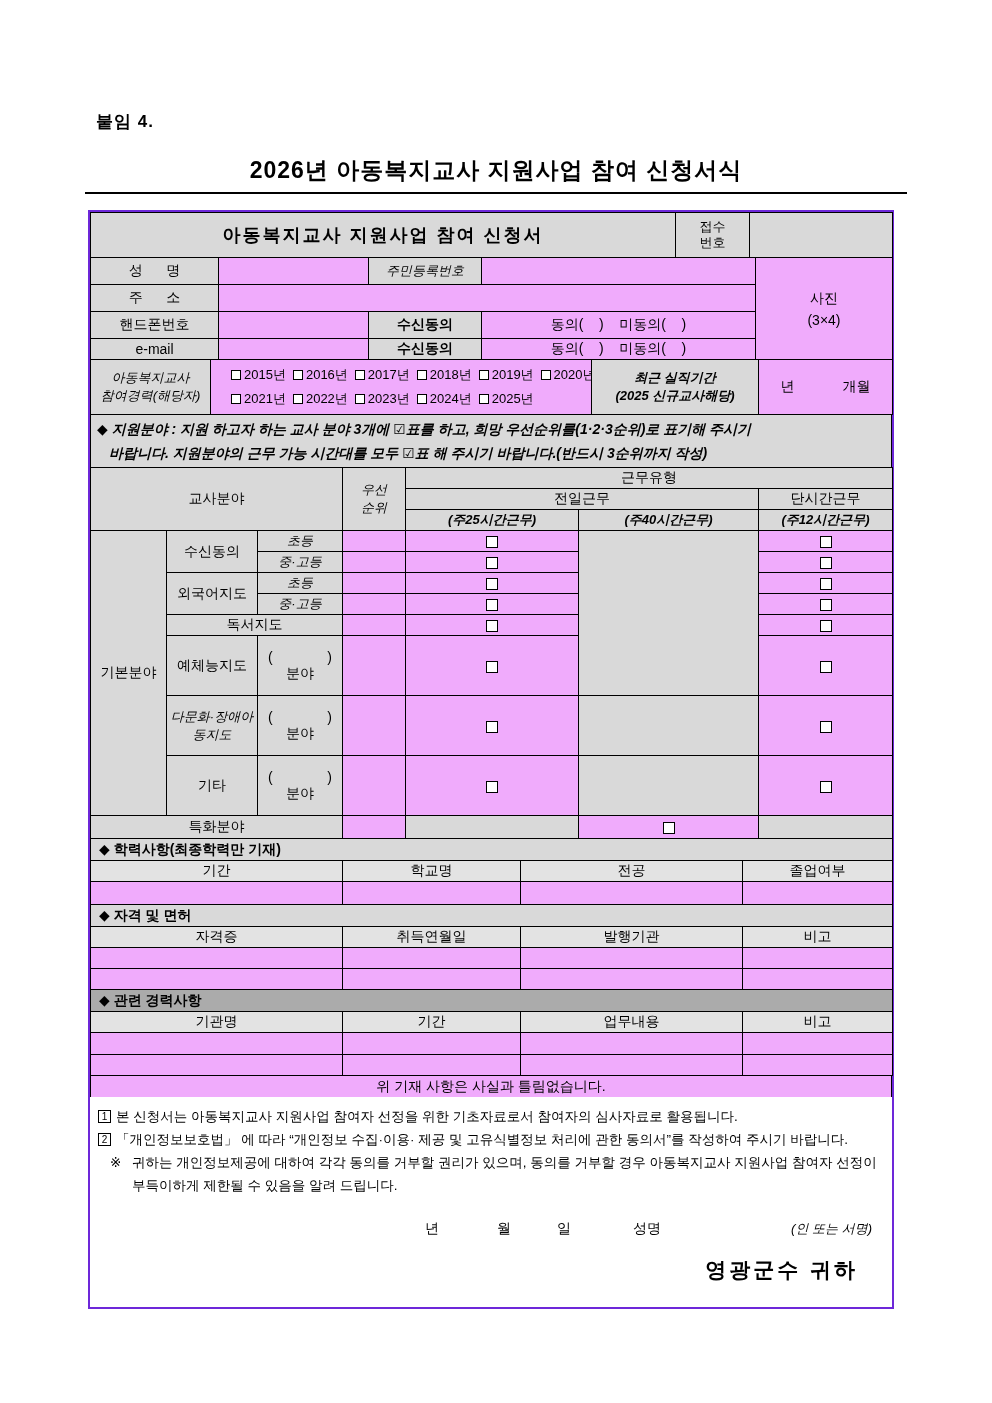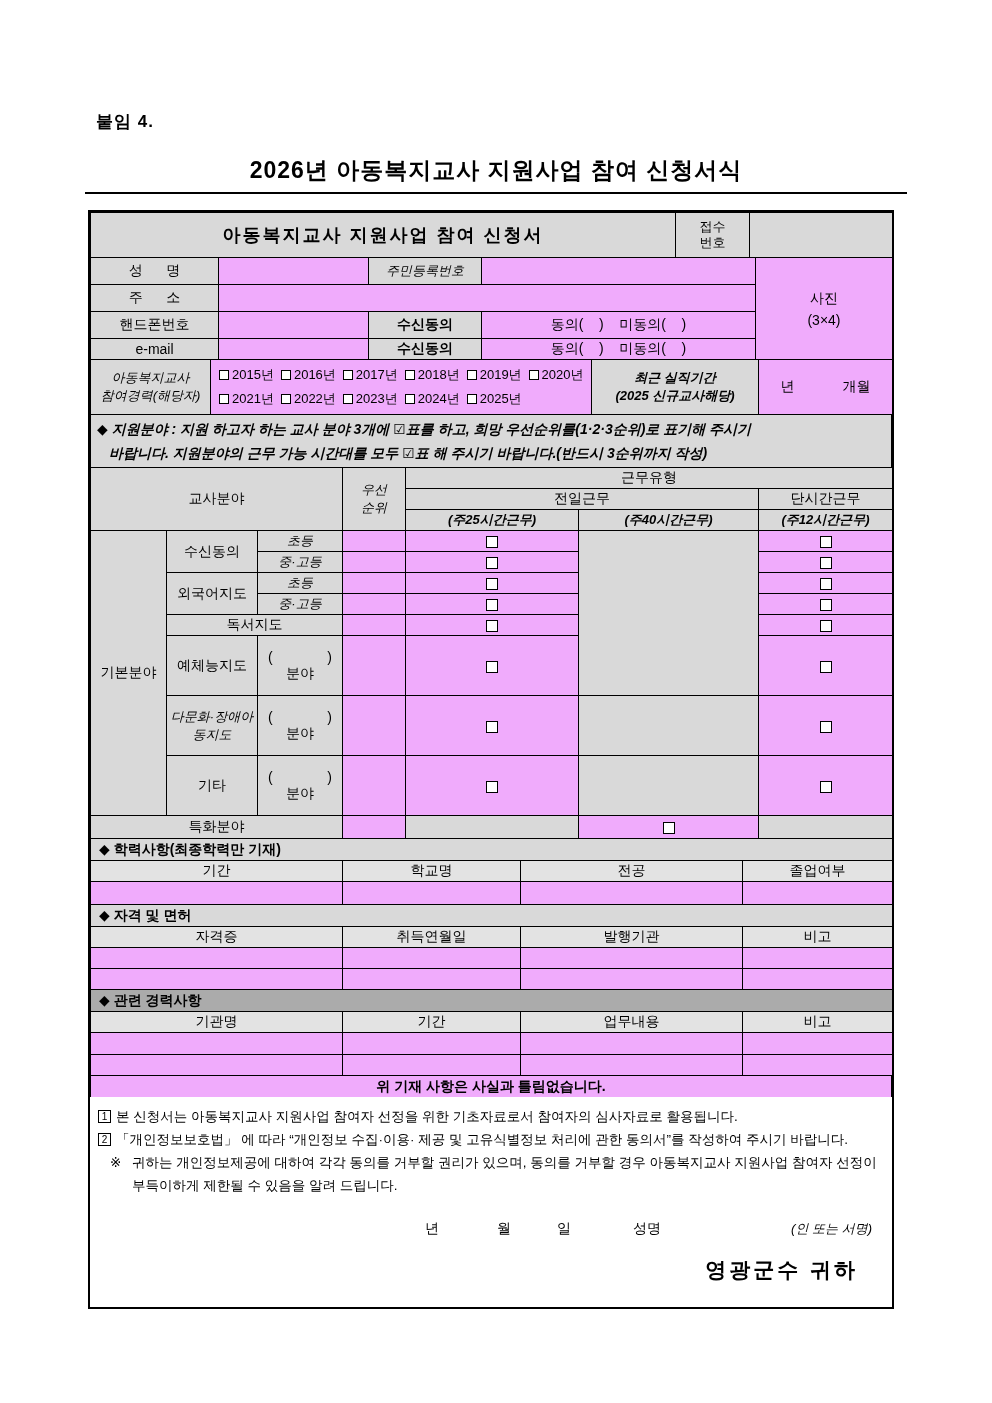--- a/index.html
+++ b/index.html
@@ -9,56 +9,56 @@
     font-family:"Liberation Sans","DejaVu Sans",sans-serif;
     color:#000; position:relative;
   }
   .page { position:absolute; left:0; top:0; width:992px; height:1403px; background:#fff; }
 
   .attachment { position:absolute; left:96px; top:110px; font-size:17px; font-weight:600; letter-spacing:1px; }
   .doc-title { position:absolute; left:0; top:155px; width:992px; text-align:center;
                font-size:23px; font-weight:bold; letter-spacing:1px; }
   .rule { position:absolute; left:85px; top:192px; width:822px; height:0; border-top:2px solid #000; }
 
-  .form-wrap { position:absolute; left:88px; top:210px; width:806px; border:2px solid #000000; background:#fff; }
+  .form-wrap { position:absolute; left:88px; top:210px; width:806px; border:2px solid #6d28d9; background:#fff; }
 
   table { width:100%; border-collapse:collapse; table-layout:fixed; }
   table + table, table + div, div + table { margin-top:-1px; }
   td { border:1px solid #000; font-size:14px; text-align:center; vertical-align:middle;
        overflow:hidden; padding:1px 2px; }
   .gray  { background:#d9d9d9; }
   .gray2 { background:#e3e3e3; }
   .dark  { background:#ababab; }
   .white { background:#f0abfc; }
   .bold  { font-weight:bold; }
   .pre   { white-space:pre; }
   .sm    { font-size:13px;font-style:italic; }
 
   .cbx { display:inline-block; width:12px; height:12px; border:1.6px solid #000; background:#fff; vertical-align:middle; }
   .cbx-sm { width:10px; height:10px; border-width:1.4px; }
 
   .title-cell { font-size:18px; font-weight:bold; letter-spacing:2px; }
   .receipt { font-size:13px; line-height:16px; }
   .photo-cell { font-size:14px; line-height:22px; }
 
-  .years { text-align:left; padding-left:8px; font-size:13px; }
+  .years { text-align:left; padding-left:20px; font-size:13px; }
   .years .yrow { display:flex; align-items:center; gap:4px; height:24px; }
   .years .yitem { display:flex; align-items:center; gap:3px; margin-right:3px; white-space:nowrap; }
 
   .notice { text-align:left; font-weight:bold; font-size:14px; line-height:24px; padding:2px 6px;font-style:italic; }
   .notice .l2 { padding-left:12px; }
 
   .paren-row { display:flex; justify-content:space-between; padding:0 8px; }
   .bunya { text-align:center; }
 
   .section-bar { text-align:left; font-weight:bold; font-size:14px; padding-left:8px; }
 
   .notes { border-left:none; border-right:none; background:#fff; padding:8px 8px 4px 8px;
            font-size:13.5px; line-height:23px; text-align:left; }
-  .decl { font-size:14px;font-weight:bold; }
+  .decl { font-size:14px; }
   .numbox { display:inline-block; border:1px solid #000; font-size:10px; line-height:11px;
             width:13px; height:13px; text-align:center; margin-right:5px; vertical-align:1px; }
   .note3 { position:relative; padding-left:34px; }
   .note3 .mark { position:absolute; left:12px; top:0; }
 
   .sig-line { display:flex; justify-content:flex-end; align-items:center; font-size:14px;
               margin-top:20px; padding-right:12px; }
   .sig-line span { display:inline-block; }
   .recipient { text-align:right; font-size:21px; font-weight:bold; letter-spacing:3px;
                padding-right:26px; margin-top:18px; margin-bottom:22px; }

